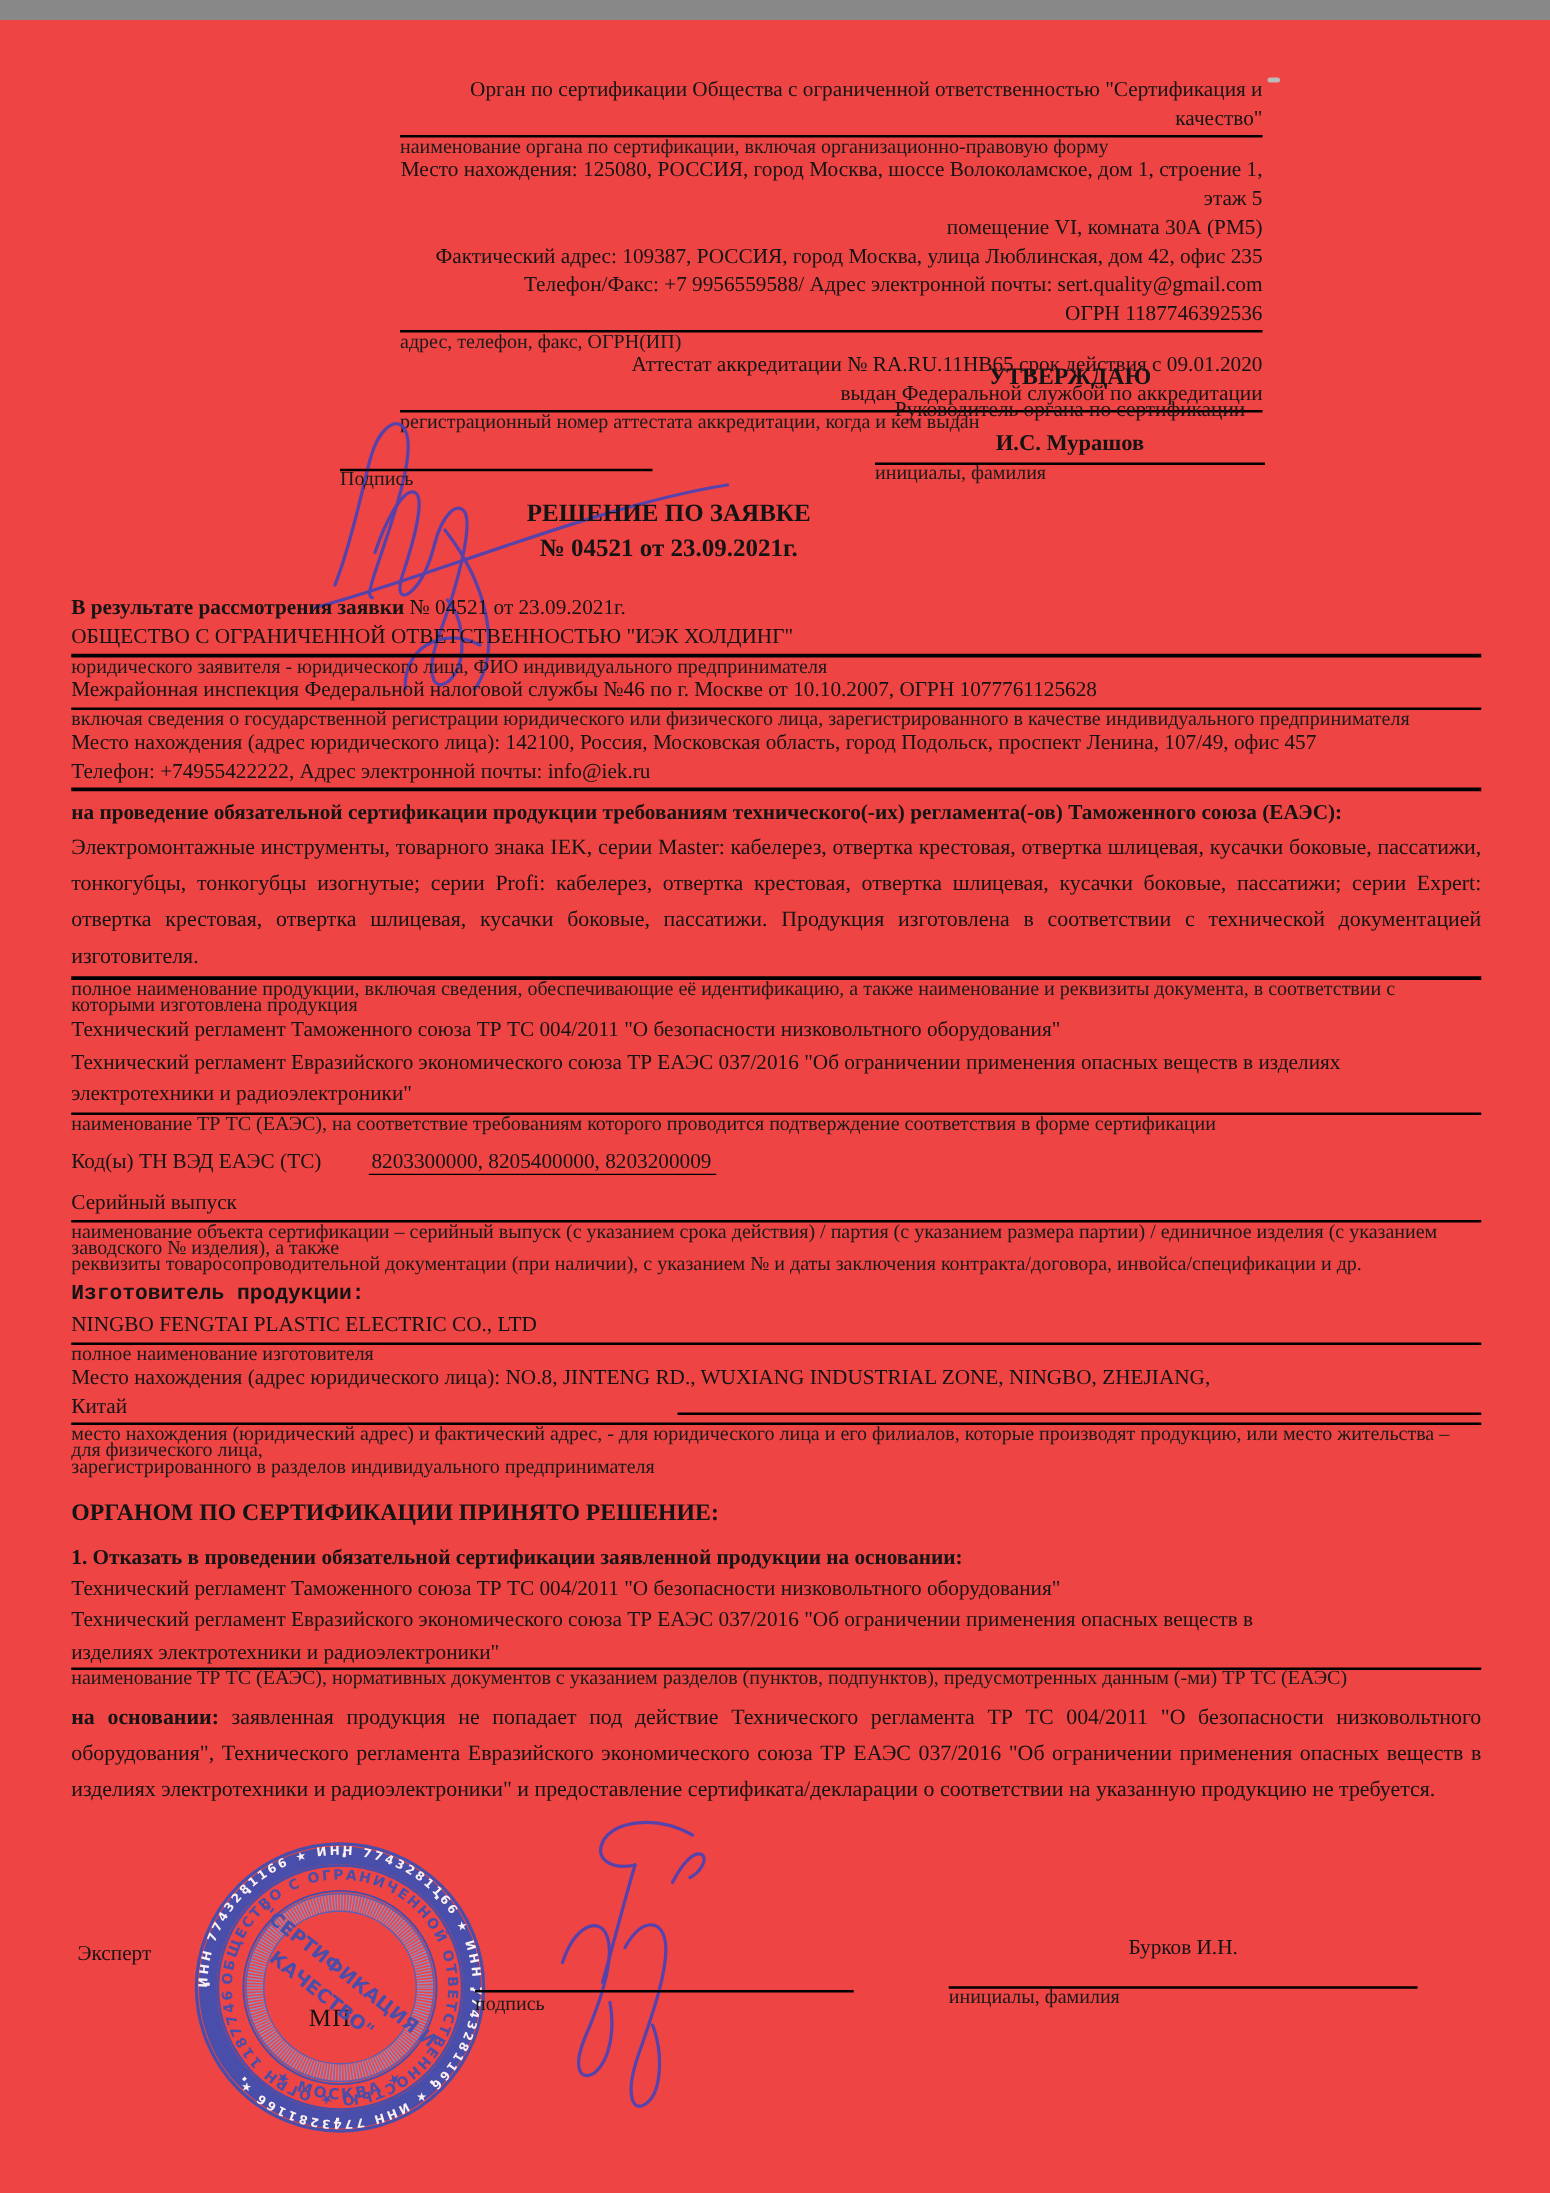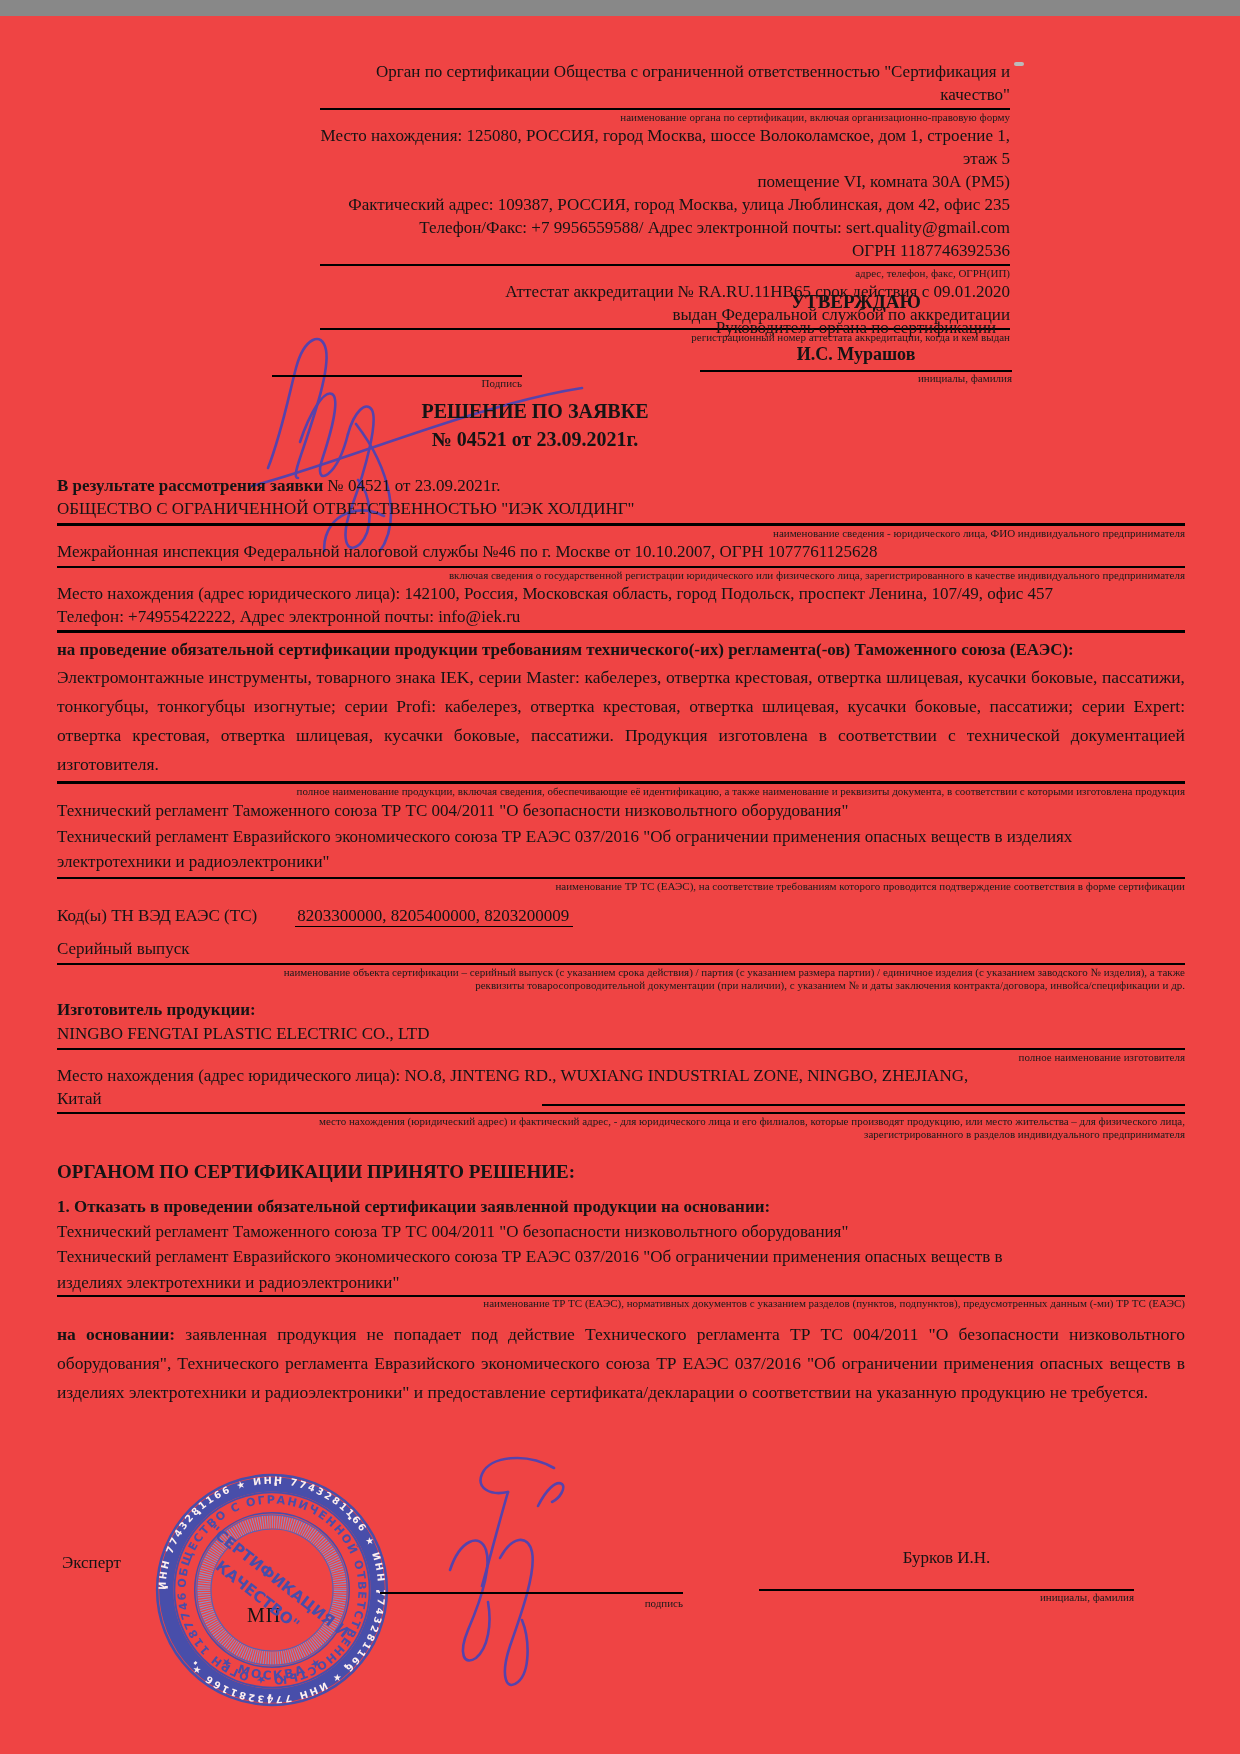--- a/index.html
+++ b/index.html
@@ -1,21 +1,21 @@
 <!DOCTYPE html>
 <html><head>
 <meta charset="utf-8">
 <style>
   html,body{margin:0;padding:0;background:#888;}
   .page{position:relative;width:1240px;height:1754px;background:#ef4444;margin:16px auto;
         font-family:"Liberation Serif","DejaVu Serif",serif;color:#141414;overflow:hidden;}
   .hdr{position:absolute;left:320px;top:44px;width:690px;font-size:17px;line-height:23px;text-align:right;}
   .rule{border-top:2.5px solid #000;margin:2px 0 1px 0;}
   .rule-thick{border-top:3px solid #000;margin:2px 0 1px 0;}
-  .cap{font-size:11px;line-height:13px;text-align:right;color:#1a1a1a;}
+  .cap{font-size:16px;line-height:13px;text-align:left;color:#1a1a1a;}
   .approve{position:absolute;left:700px;top:272px;width:312px;text-align:center;}
   .approve .t1{font-size:19px;font-weight:bold;line-height:27px;}
   .approve .t2{font-size:17px;line-height:26px;}
   .approve .t3{font-size:18px;font-weight:bold;line-height:26px;}
   .sigline{border-top:2px solid #000;margin-top:3px;}
   .podpis-block{position:absolute;left:272px;top:356px;width:250px;}
   .doctitle{position:absolute;left:260px;top:381px;width:550px;text-align:center;
             font-size:20px;font-weight:bold;line-height:28px;}
   .body{position:absolute;left:57px;top:458px;width:1128px;font-size:17px;line-height:23px;}
   .ln24{line-height:24px;}
@@ -93,21 +93,21 @@
     <div>№ 04521 от 23.09.2021г.</div>
   </div>
 
   <div class="body">
 
     <div>
       <span class="bold">В результате рассмотрения заявки</span><span> № 04521 от 23.09.2021г.</span>
     </div>
     <div class="ln24">ОБЩЕСТВО С ОГРАНИЧЕННОЙ ОТВЕТСТВЕННОСТЬЮ "ИЭК ХОЛДИНГ"</div>
     <div class="rule-thick"></div>
-    <div class="cap">наименование сведения - юридического лица, ФИО индивидуального предпринимателя</div>
+    <div class="cap">юридического заявителя - юридического лица, ФИО индивидуального предпринимателя</div>
 
     <div class="ln24">Межрайонная инспекция Федеральной налоговой службы №46 по г. Москве от 10.10.2007, ОГРН 1077761125628</div>
     <div class="rule"></div>
     <div class="cap">включая сведения о государственной регистрации юридического или физического лица, зарегистрированного в качестве индивидуального предпринимателя</div>
 
     <div>Место нахождения (адрес юридического лица): 142100, Россия, Московская область, город Подольск, проспект Ленина, 107/49, офис 457</div>
     <div>Телефон: +74955422222, Адрес электронной почты: info@iek.ru</div>
     <div class="rule-thick"></div>
 
     <div class="bold just" style="line-height:27px;margin-top:3px;">на проведение обязательной сертификации продукции требованиям технического(-их) регламента(-ов) Таможенного союза (ЕАЭС):</div>
@@ -122,21 +122,21 @@
 
     <div class="codes-line">
       <span>Код(ы) ТН ВЭД ЕАЭС (ТС)</span><span class="codes-val">8203300000, 8205400000, 8203200009</span>
     </div>
 
     <div class="ln24" style="margin-top:8px;">Серийный выпуск</div>
     <div class="rule"></div>
     <div class="cap">наименование объекта сертификации – серийный выпуск (с указанием срока действия) / партия (с указанием размера партии) / единичное изделия (с указанием заводского № изделия), а также</div>
     <div class="cap">реквизиты товаросопроводительной документации (при наличии), с указанием № и даты заключения контракта/договора, инвойса/спецификации и др.</div>
 
-    <div class="bold ln24" style="margin-top:6px;">Изготовитель продукции:</div>
+    <div class="bold ln24" style="margin-top:6px;font-family:Liberation Mono, monospace;">Изготовитель продукции:</div>
     <div class="ln24">NINGBO FENGTAI PLASTIC ELECTRIC CO., LTD</div>
     <div class="rule"></div>
     <div class="cap">полное наименование изготовителя</div>
 
     <div>Место нахождения (адрес юридического лица): NO.8, JINTENG RD., WUXIANG INDUSTRIAL ZONE, NINGBO, ZHEJIANG,</div>
     <div class="flexrow">
       <span>Китай</span>
       <span class="fill-line" style="margin-left:440px;"></span>
     </div>
     <div class="rule"></div>

